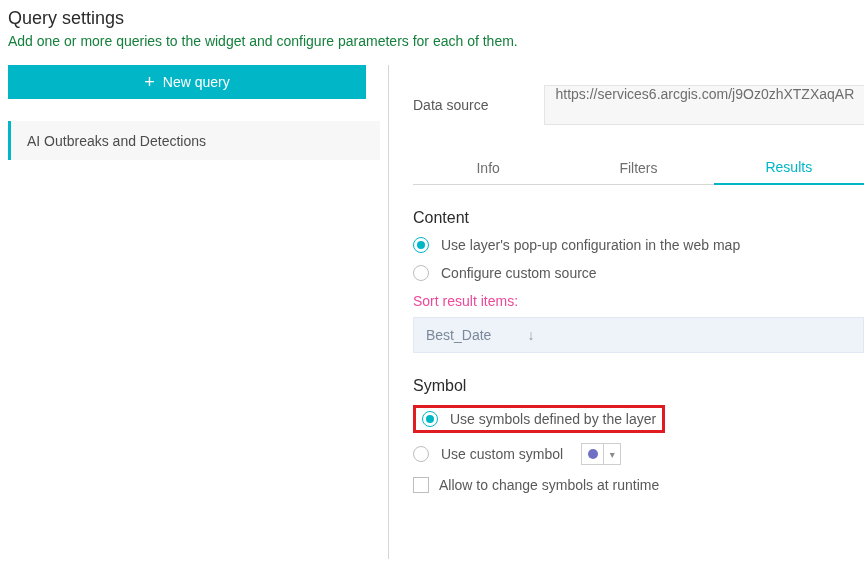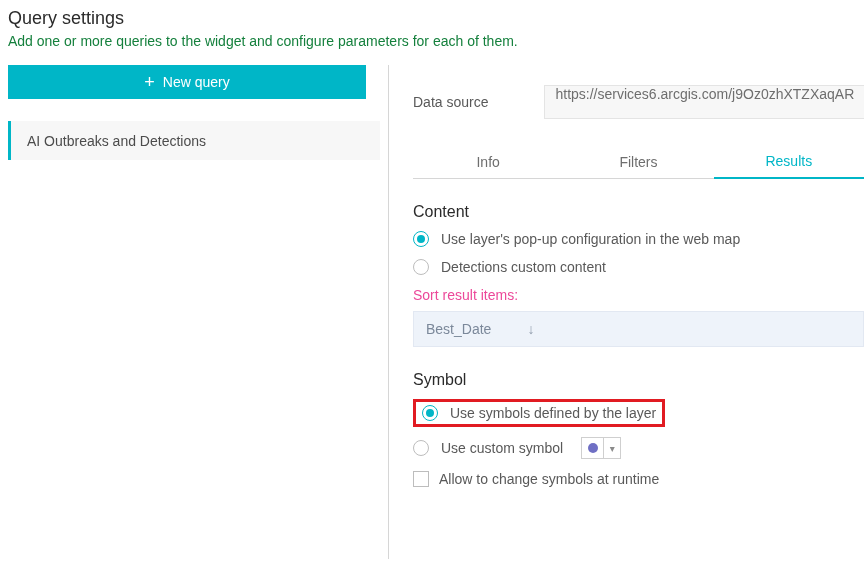--- a/index.html
+++ b/index.html
@@ -35,21 +35,21 @@
     border-left: 3px solid #00b6c7;
     display: flex; align-items: center;
     padding-left: 16px;
     font-size: 14px;
     color: #4c4c4c;
     cursor: pointer;
   }
   .ds-row { display: flex; align-items: center; margin-top: 20px; gap: 56px; }
   .ds-label { font-size: 14px; color: #595959; }
   .ds-input {
-    flex: 1; height: 34px;
+    flex: 1; height: 40px;
     background: #f7f7f7;
     border: 1px solid #e4e4e4;
     border-right: none;
     padding: 0 10px;
     font-size: 14px;
     color: #6e6e6e;
     overflow: hidden; white-space: nowrap;
   }
   .tabs {
     display: flex; margin-top: 26px;
@@ -165,21 +165,21 @@
       </div>
 
       <div class="section-title">Content</div>
 
       <div class="radio-row">
         <span class="radio checked"></span>
         <span class="radio-label">Use layer's pop-up configuration in the web map</span>
       </div>
       <div class="radio-row">
         <span class="radio"></span>
-        <span class="radio-label">Detections custom content</span>
+        <span class="radio-label">Configure custom source</span>
       </div>
 
       <div class="sort-label">Sort result items:</div>
       <div class="sort-field">
         <span>Best_Date</span>
         <span class="sort-arrow">↓</span>
       </div>
 
       <div class="section-title">Symbol</div>
 

